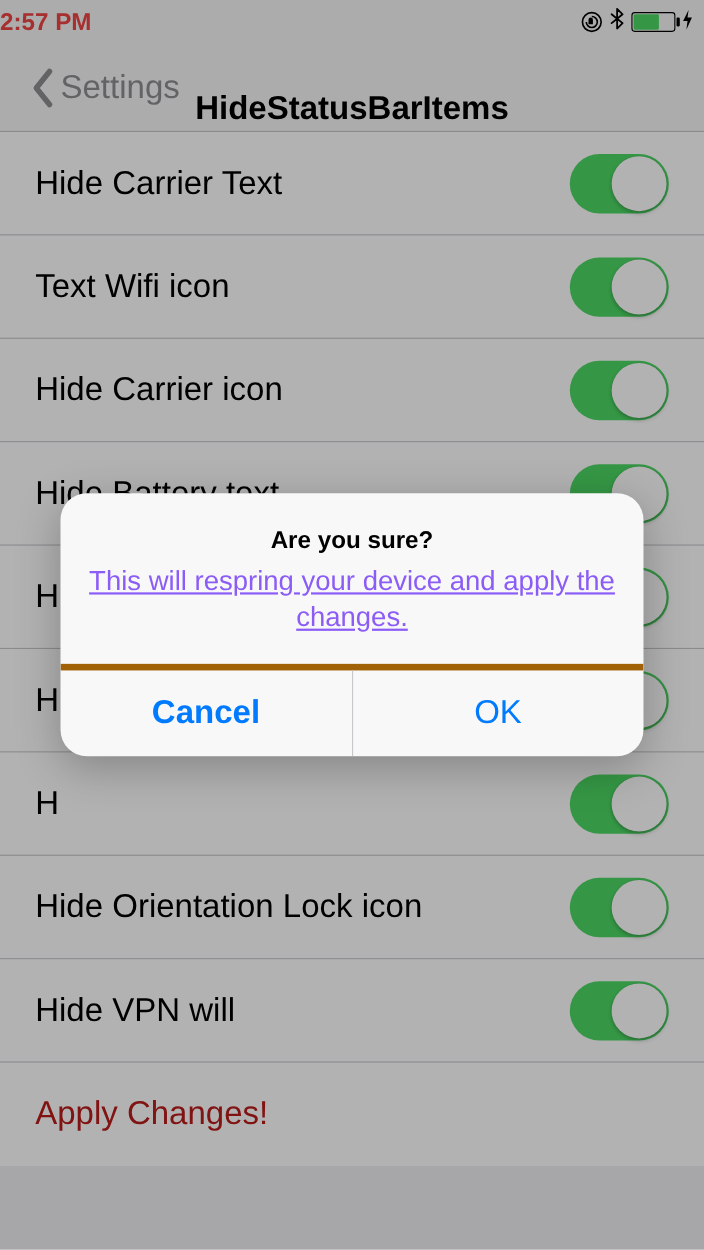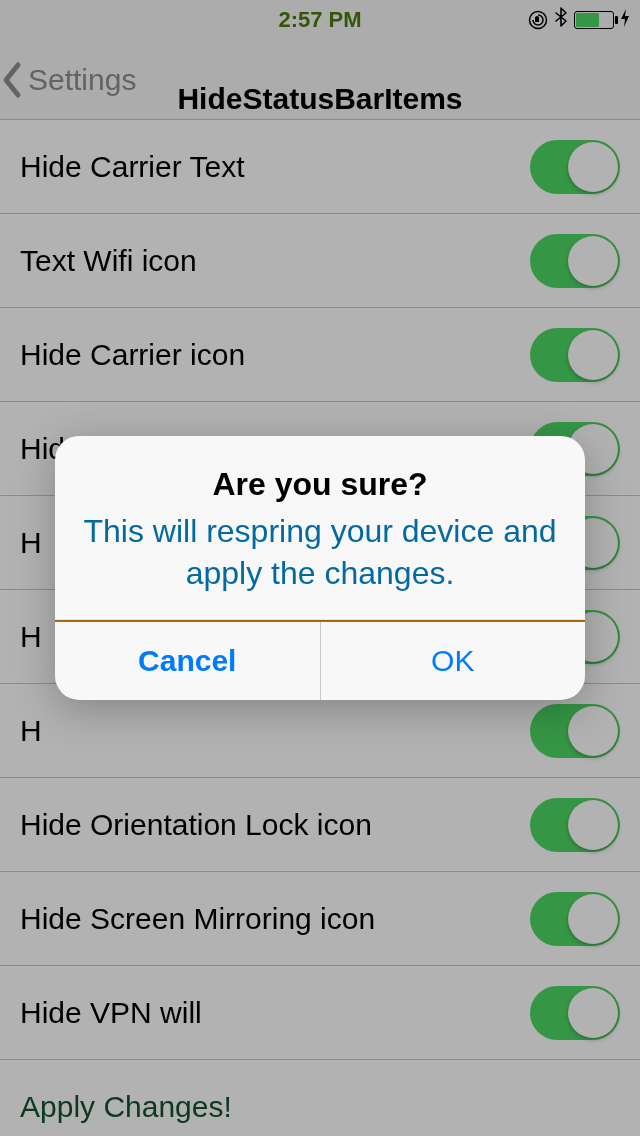--- a/index.html
+++ b/index.html
@@ -7,25 +7,24 @@
     body {
       font-family: -apple-system, "Helvetica Neue", Helvetica, Arial, sans-serif;
       background: #efeff4;
       position: relative;
     }
     
     .status-bar {
       height: 40px;
       display: flex;
       align-items: center;
-      justify-content: center;
       position: relative;
       font-size: 22px;
       font-weight: 600;
-      color: #4d7c0f;
+      color: #ef4444;
       background: #f7f7f8;
     }
     .status-right {
       position: absolute;
       right: 10px;
       top: 0;
       height: 100%;
       display: flex;
       align-items: center;
       gap: 6px;
@@ -66,21 +65,21 @@
       border-bottom: 1px solid #c8c7cc;
       display: flex;
       align-items: center;
       position: relative;
     }
     .back {
       display: flex;
       align-items: center;
       color: #8e8e93;
       font-size: 30px;
-      padding-left: 0;
+      padding-left: 27px;
       gap: 4px;
     }
     .back-chevron {
       width: 24px; height: 38px;
     }
     .nav-title {
       position: absolute;
       left: 50%;
       transform: translateX(-50%);
       font-size: 30px;
@@ -91,31 +90,31 @@
     }
     
     .list {
       background: #fff;
     }
     .row {
       height: 94px;
       display: flex;
       align-items: center;
       justify-content: space-between;
-      padding: 0 20px;
+      padding: 0 32px;
       border-bottom: 1px solid #c8c7cc;
     }
     .row:last-of-type { border-bottom: none; }
     .row-label {
       font-size: 30px;
       color: #000;
       font-weight: 400;
     }
     .apply-row .row-label {
-      color: #14532d;
+      color: #b91c1c;
     }
     
     .toggle {
       width: 90px;
       height: 54px;
       border-radius: 27px;
       position: relative;
       display: inline-block;
     }
     .toggle.on { background: #4cd964; }
@@ -143,33 +142,34 @@
       background: #f8f8f8;
       border-radius: 24px;
       overflow: hidden;
       box-shadow: 0 10px 40px rgba(0,0,0,0.25);
     }
     .alert-body {
       padding: 30px 26px 26px;
       text-align: center;
     }
     .alert-title {
-      font-size: 32px;
+      font-size: 22px;
       font-weight: 600;
       color: #000;
       margin-bottom: 8px;
     }
     .alert-msg {
-      font-size: 32px;
-      color: #0369a1;
+      font-size: 25px;
+      color: #8b5cf6;
       line-height: 1.3;
+      text-decoration: underline;
     }
     .alert-buttons {
       display: flex;
-      border-top: 2px solid #a16207;
+      border-top: 6px solid #a16207;
     }
     .alert-btn {
       flex: 1;
       text-align: center;
       padding: 22px 0;
       font-size: 30px;
       color: #007aff;
     }
     .alert-btn:first-child {
       border-right: 1px solid #c8c7cc;
@@ -260,26 +260,20 @@
         <span class="toggle-knob"></span>
       </span>
   </div>
   <div class="row">
     <span class="row-label">Hide Orientation Lock icon</span>
     <span class="toggle on">
         <span class="toggle-knob"></span>
       </span>
   </div>
   <div class="row">
-    <span class="row-label">Hide Screen Mirroring icon</span>
-    <span class="toggle on">
-        <span class="toggle-knob"></span>
-      </span>
-  </div>
-  <div class="row">
     <span class="row-label">Hide VPN will</span>
     <span class="toggle on">
         <span class="toggle-knob"></span>
       </span>
   </div>
   <div class="row apply-row">
     <span class="row-label">Apply Changes!</span>
   </div>
 </div>
 

